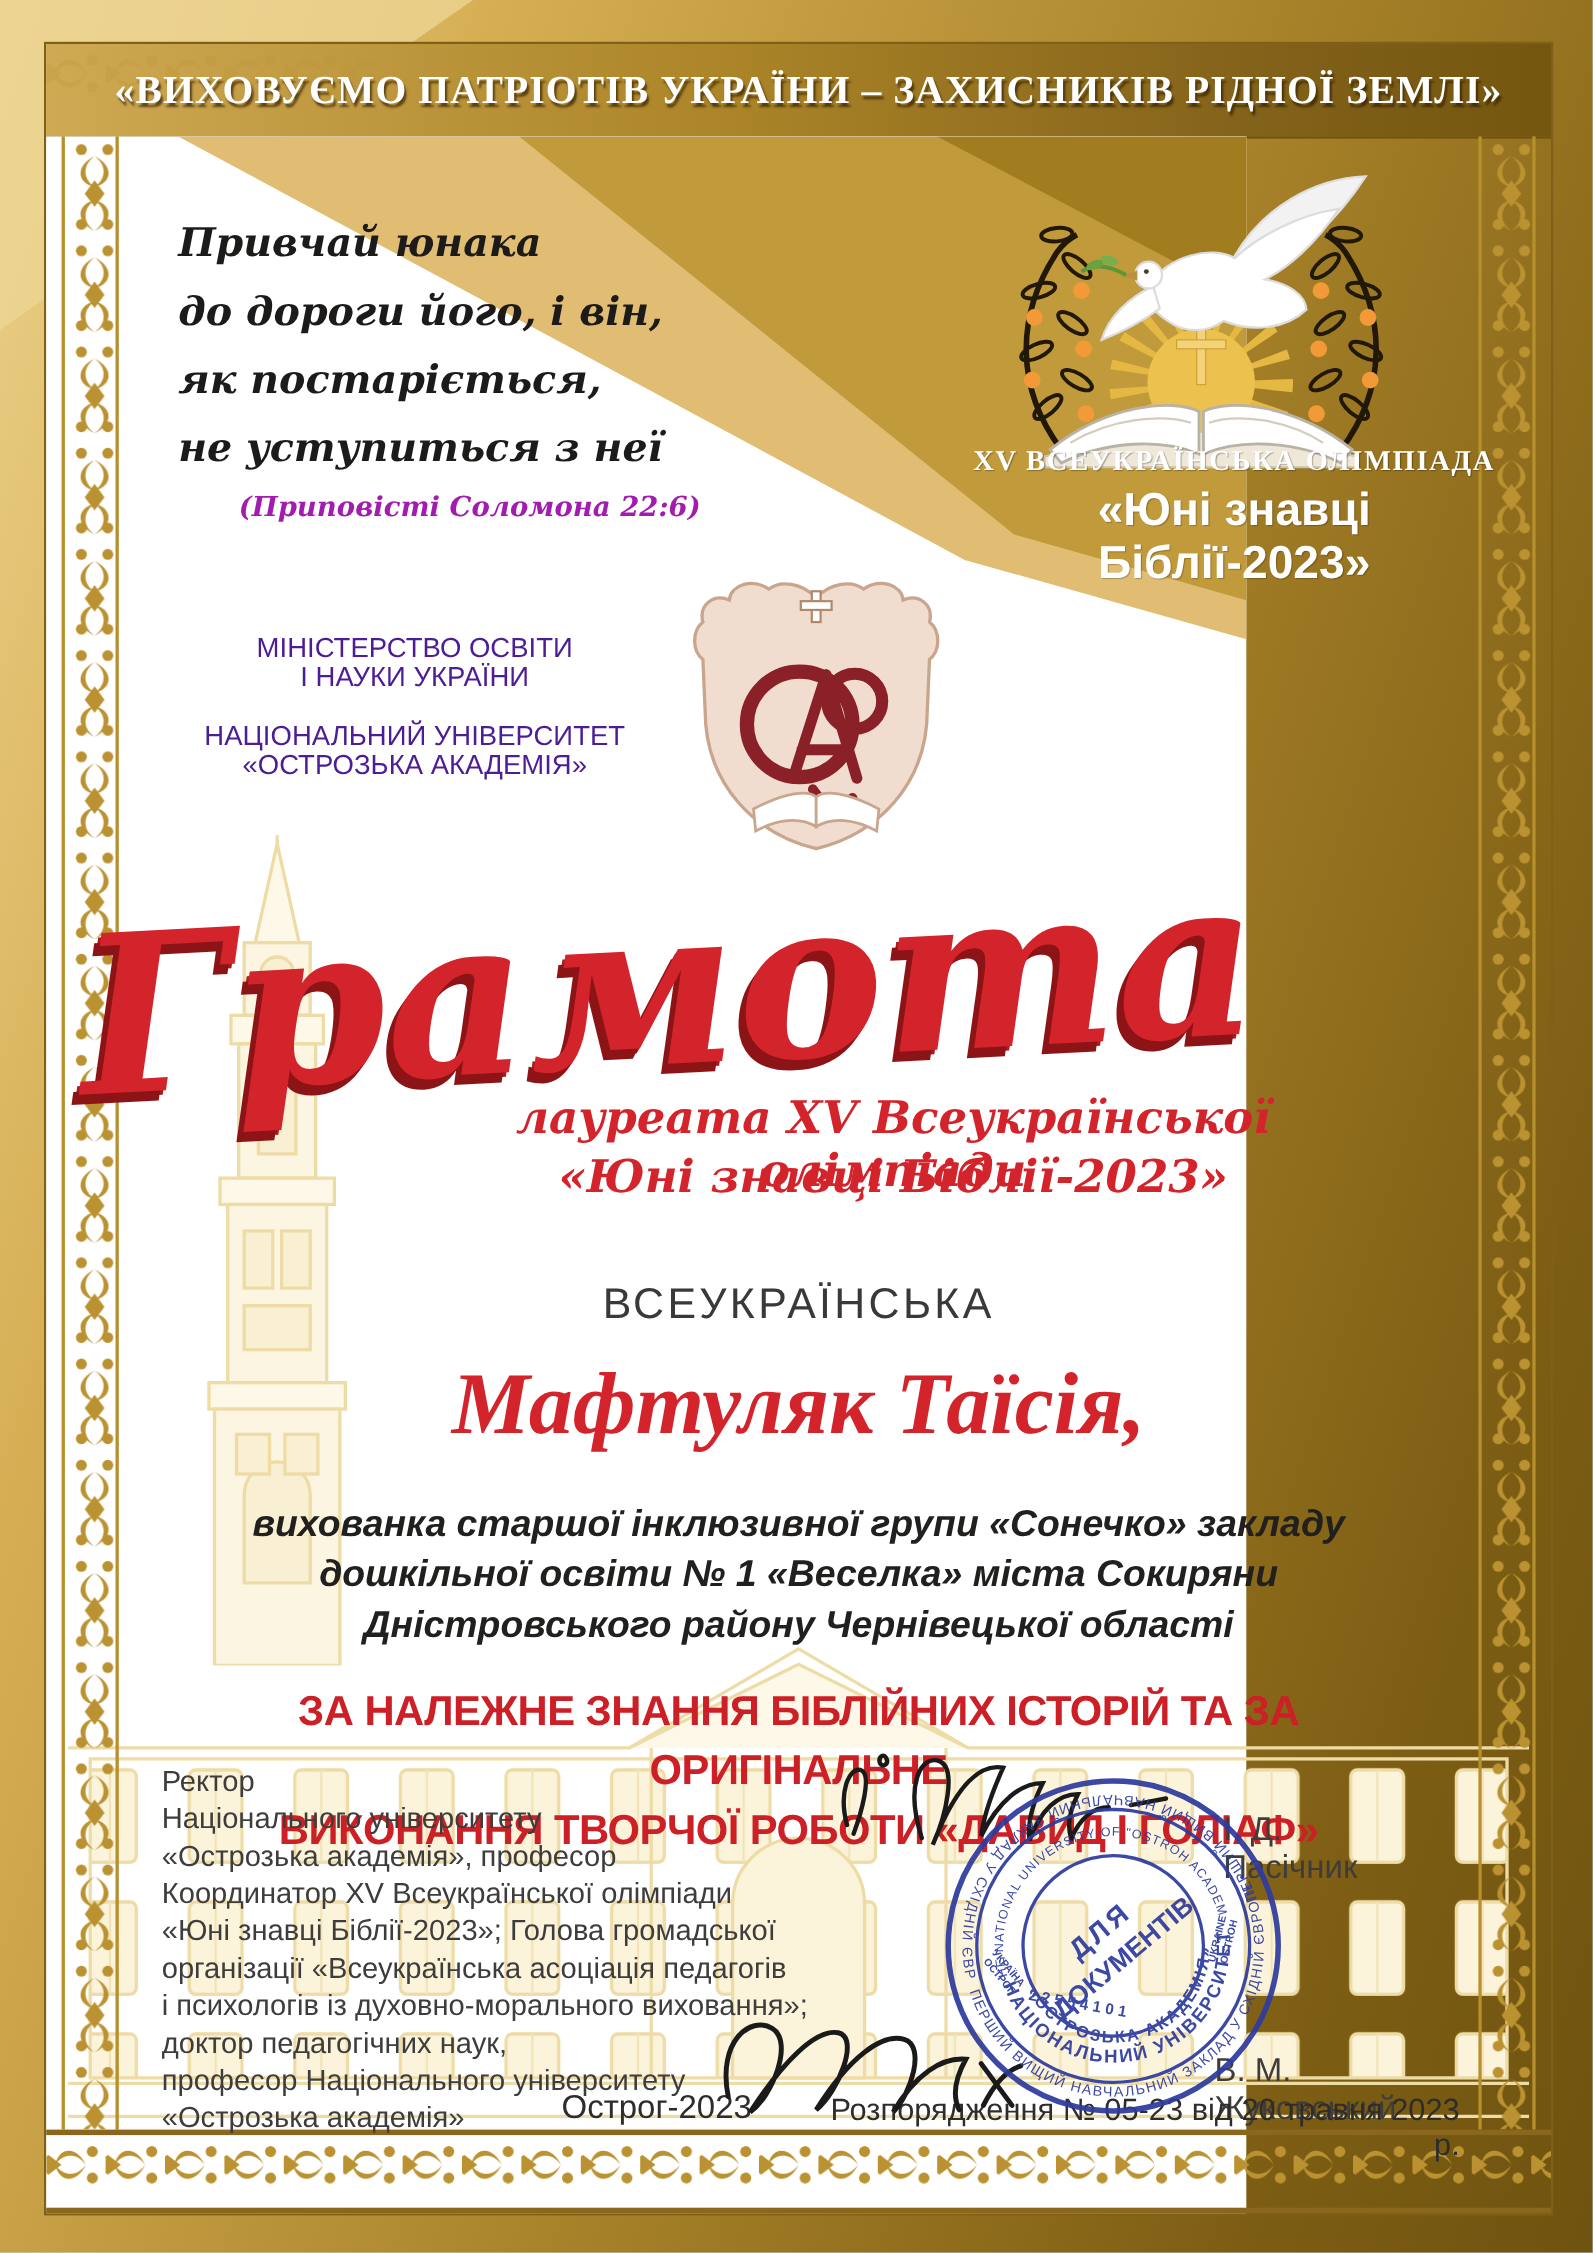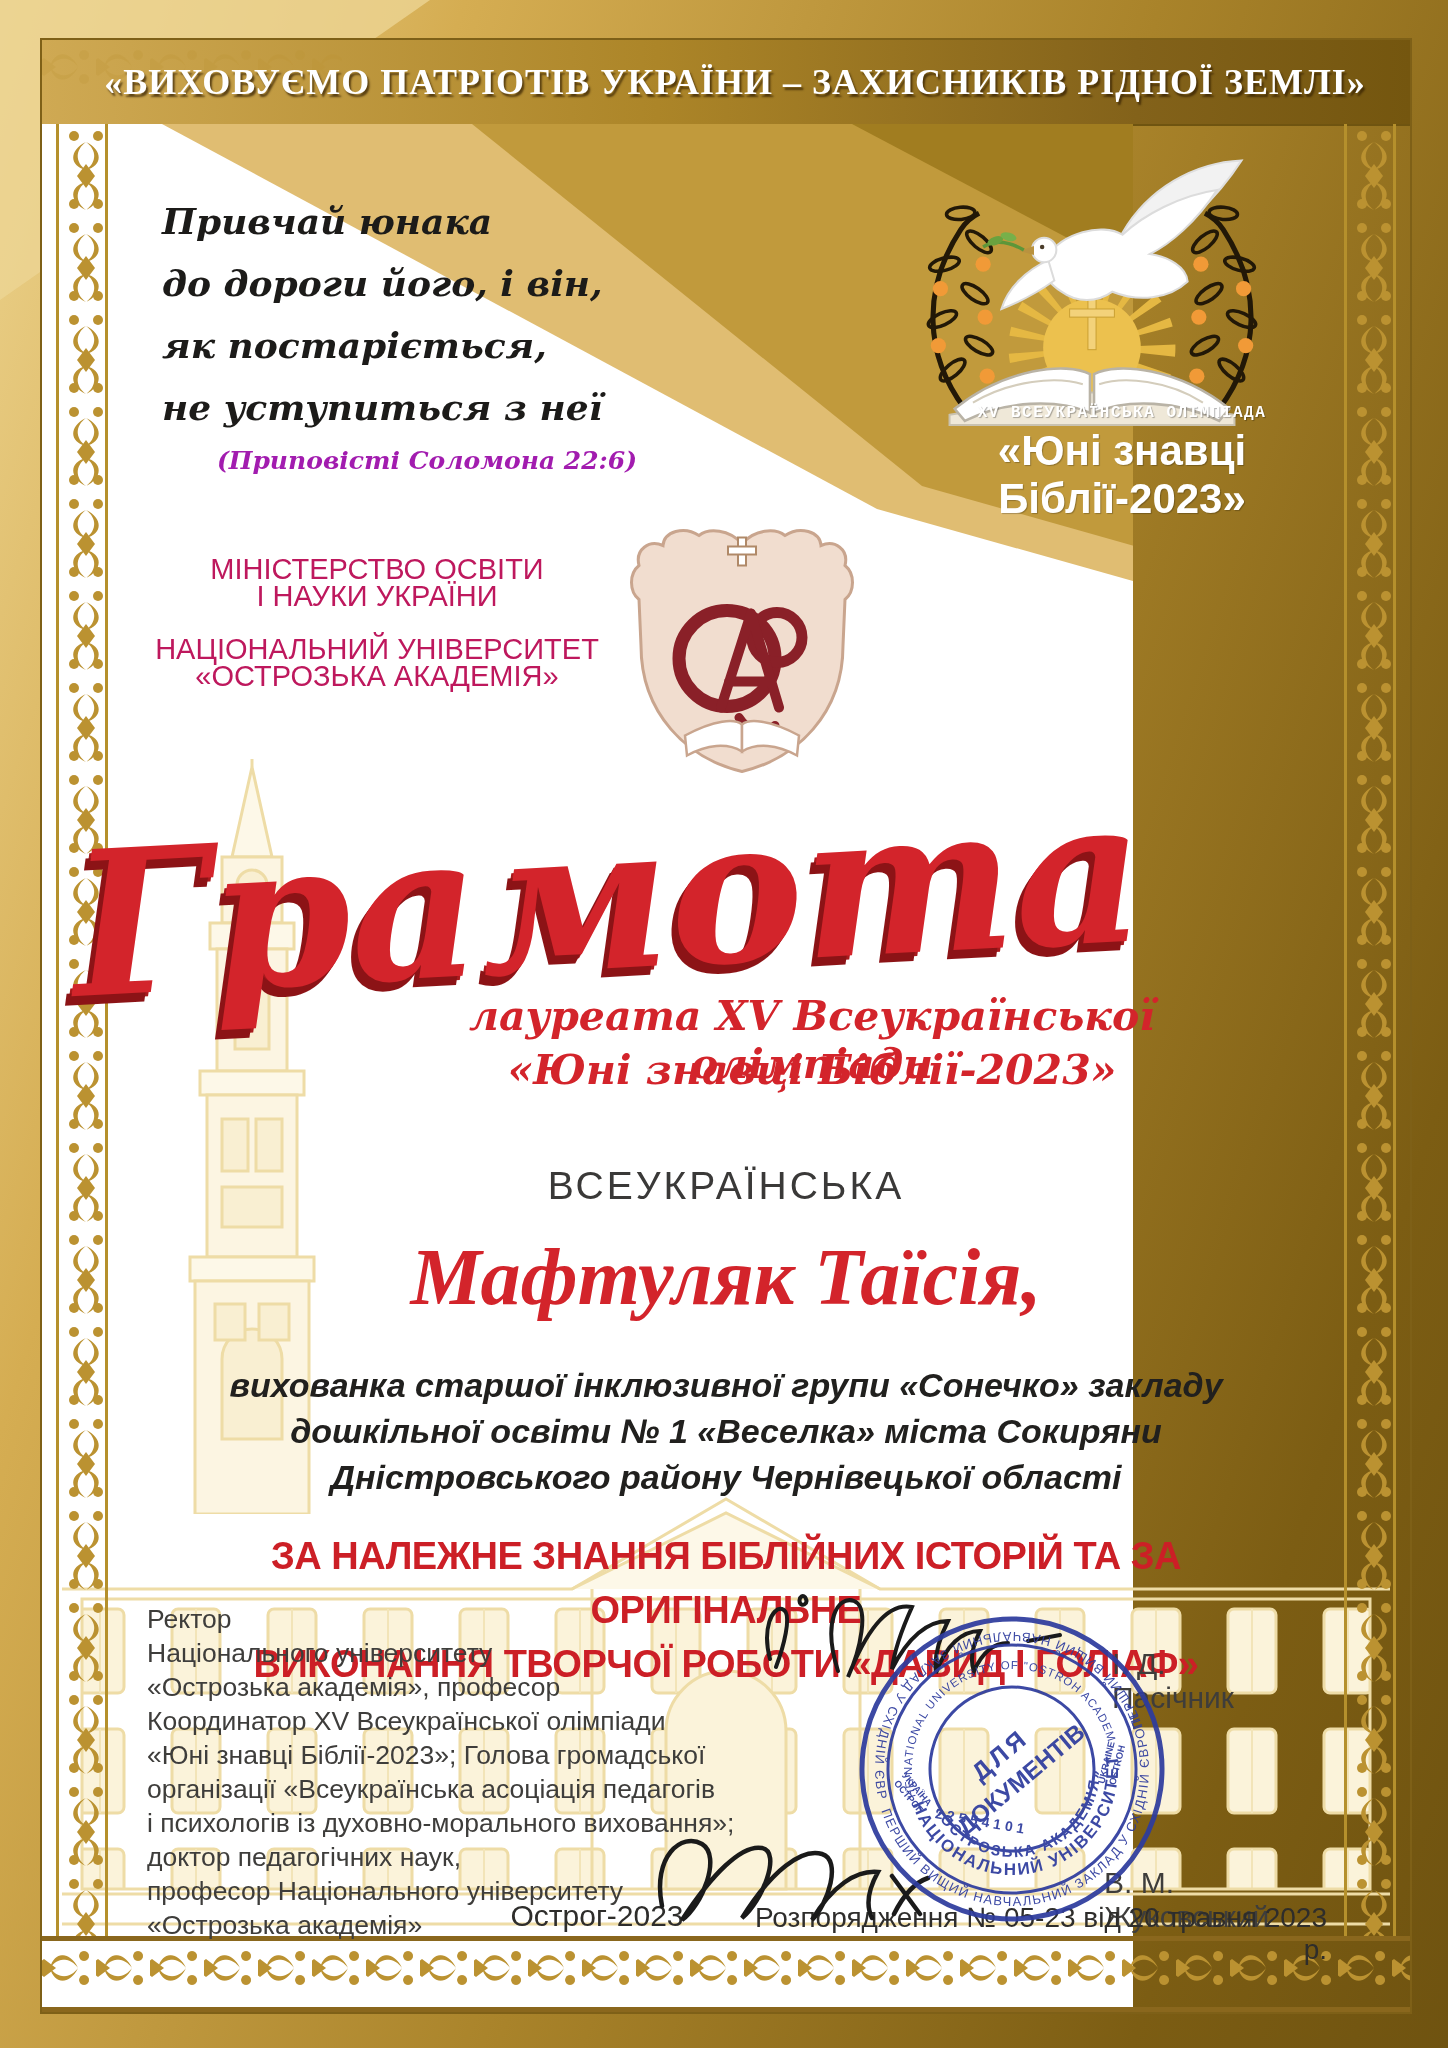--- a/index.html
+++ b/index.html
@@ -34,24 +34,24 @@
   .content{position:absolute;inset:0;z-index:3;}
   
   .quote{position:absolute;left:120px;top:66px;width:520px;
     font-family:"DejaVu Serif",serif;font-style:italic;font-weight:700;
     font-size:36px;line-height:62px;color:#1c1b19;white-space:pre-line;}
   .quote-src{position:absolute;left:150px;top:322px;width:470px;text-align:center;
     font-family:"DejaVu Serif",serif;font-style:italic;font-weight:700;font-size:25px;color:#a21caf;}
   
   .emblem{position:absolute;left:850px;top:12px;width:400px;height:290px;}
   .badge{position:absolute;left:830px;top:280px;width:500px;text-align:center;color:#fff;}
-  .badge-l1{font-family:Liberation Mono, monospace;font-weight:700;font-size:16px;letter-spacing:1.5px;text-shadow:1px 1px 1px rgba(0,0,0,.3);}
+  .badge-l1{font-family:Liberation Serif, serif;font-weight:700;font-size:26px;letter-spacing:1.5px;text-shadow:1px 1px 1px rgba(0,0,0,.3);}
   .badge-l2{margin-top:5px;font-weight:700;font-size:42px;letter-spacing:0;text-shadow:1px 1px 1px rgba(0,0,0,.25);}
   
-  .org{position:absolute;text-align:center;font-size:29px;line-height:27px;color:#be185d;}
+  .org{position:absolute;text-align:center;font-size:25px;line-height:27px;color:#4c1d95;margin-top:20px;}
   .org p{margin:0 0 26px 0;white-space:pre-line;}
   .org-left{left:100px;top:432px;width:470px;}
   .org-right{left:818px;top:428px;width:500px;}
   .crest{position:absolute;left:585px;top:398px;width:230px;height:258px;}
   
   .gramota{position:absolute;left:30px;top:592px;width:960px;text-align:center;
     font-family:"DejaVu Serif",serif;font-style:italic;font-weight:700;
     font-size:200px;line-height:370px;color:#d3242b;transform:rotate(-3deg);
     text-shadow:-7px 9px 0 #8c1316,-3px 4px 0 #a81a1d;}
   .sub{position:absolute;left:330px;width:880px;text-align:center;

